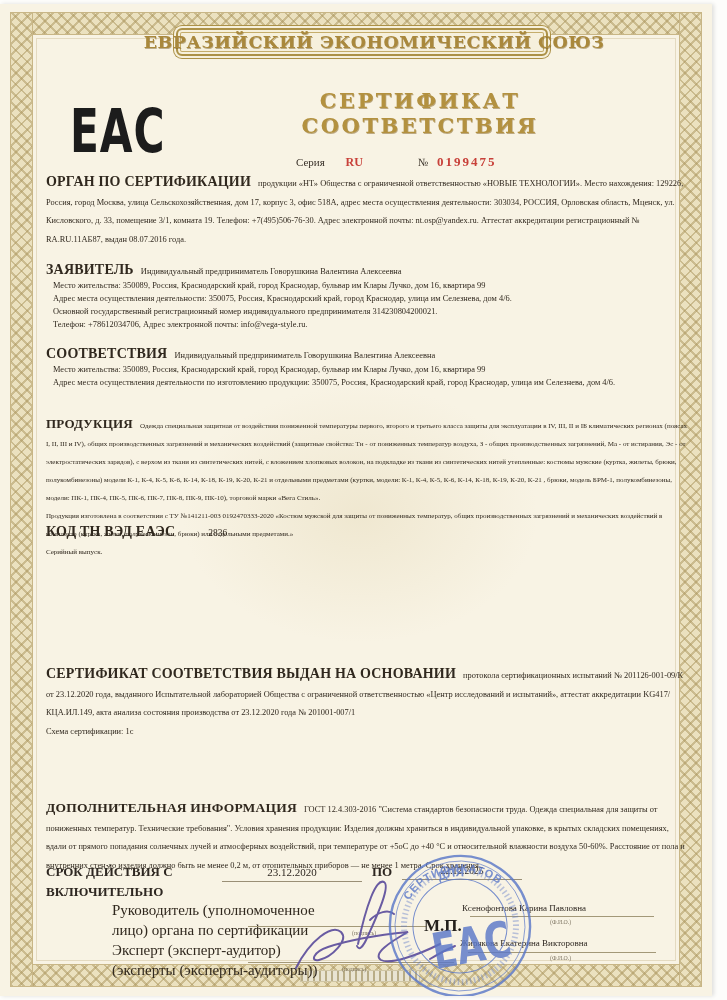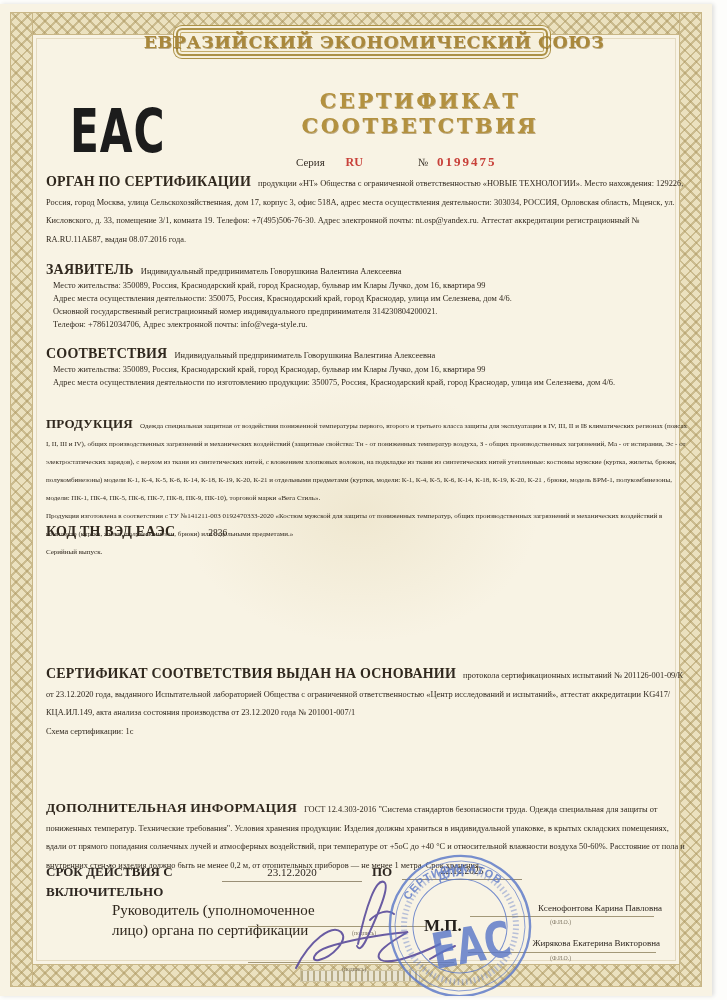--- a/index.html
+++ b/index.html
@@ -61,21 +61,21 @@
                color:#2e2721; border-bottom:1px solid #9a8f76; padding-bottom:3px; }
   .po-label  { position:absolute; left:372px; top:860px; font-weight:700; font-size:13px; color:#2e2721; }
   .date-to   { position:absolute; left:402px; top:862px; width:120px; text-align:center; font-size:9.5px;
                color:#2e2721; border-bottom:1px solid #9a8f76; padding-bottom:3px; }
   .inclusive { position:absolute; left:46px; top:880px; font-weight:700; font-size:13px; color:#2e2721; }
 
   .sig-label { position:absolute; left:112px; width:215px; font-weight:400; font-size:15px; line-height:1.35;
                color:#30281e; white-space:pre-line; }
   .sig-line  { position:absolute; border-bottom:1px solid #a39878; }
   .tiny-cap  { position:absolute; font-size:5.8px; color:#7d7462; }
-  .fio-name  { position:absolute; width:200px; text-align:right; font-size:9px; color:#2e2721; }
+  .fio-name  { position:absolute; width:200px; text-align:left; font-size:9px; color:#2e2721; }
   .mp { position:absolute; left:424px; top:912px; font-weight:700; font-size:17px; color:#24201b; }
 
   .stamp { position:absolute; left:372px; top:838px; opacity:.82; transform:rotate(-10deg); }
   .sig-overlay { position:absolute; left:240px; top:858px; opacity:.9; }
 </style>
 </head>
 <body>
 
 <div class="page">
   <div class="wm"></div>
@@ -148,20 +148,22 @@
   <div class="inclusive">ВКЛЮЧИТЕЛЬНО</div>
 
   <div class="sig-label" style="top:896px">Руководитель (уполномоченное
 лицо) органа по сертификации</div>
   <div class="sig-line" style="left:248px; top:922px; width:178px;"></div>
   <div class="tiny-cap" style="left:352px; top:926px;">(подпись)</div>
   <div class="fio-name" style="left:462px; top:899px;">Ксенофонтова Карина Павловна</div>
   <div class="sig-line" style="left:470px; top:912px; width:184px;"></div>
   <div class="tiny-cap" style="left:550px; top:915px;">(Ф.И.О.)</div>
 
+  <div class="sig-label" style="top:936px">Эксперт (эксперт-аудитор)
+(эксперты (эксперты-аудиторы))</div>
   <div class="sig-line" style="left:248px; top:958px; width:206px;"></div>
   <div class="tiny-cap" style="left:342px; top:962px;">(подпись)</div>
   <div class="fio-name" style="left:460px; top:934px;">Жирякова Екатерина Викторовна</div>
   <div class="sig-line" style="left:468px; top:948px; width:188px;"></div>
   <div class="tiny-cap" style="left:550px; top:951px;">(Ф.И.О.)</div>
 
   <div class="mp">М.П.</div>
 
   <svg class="sig-overlay" width="240" height="130" viewBox="0 0 240 130">
     <g stroke="#5a4b9b" stroke-width="2" fill="none" stroke-linecap="round">

